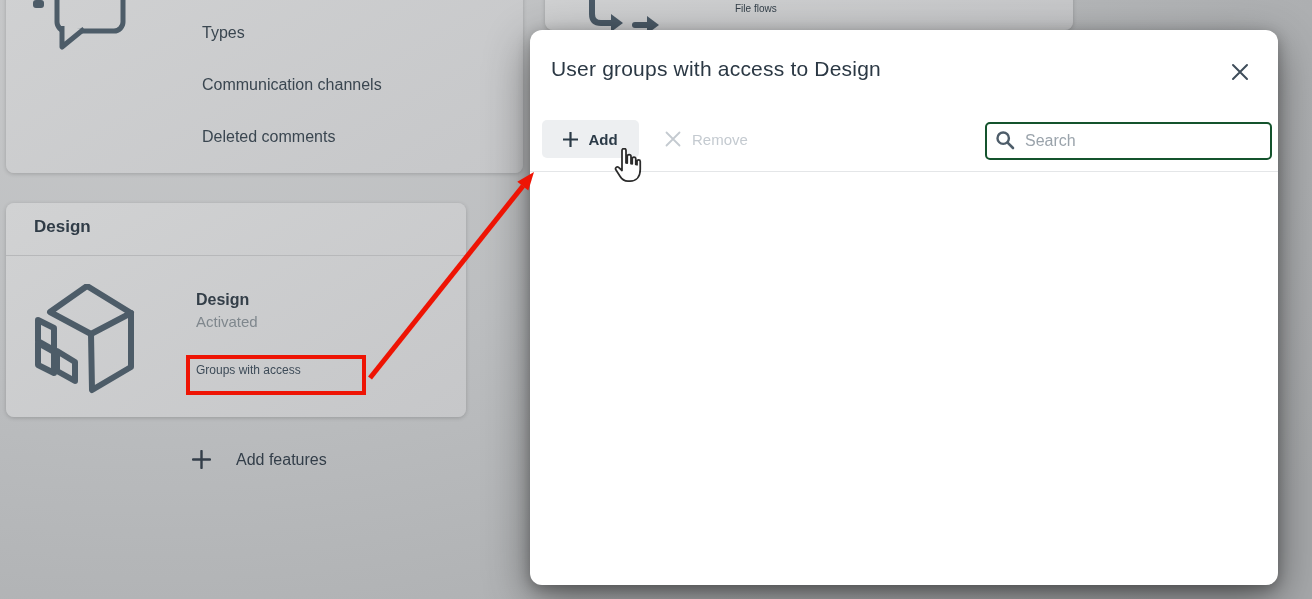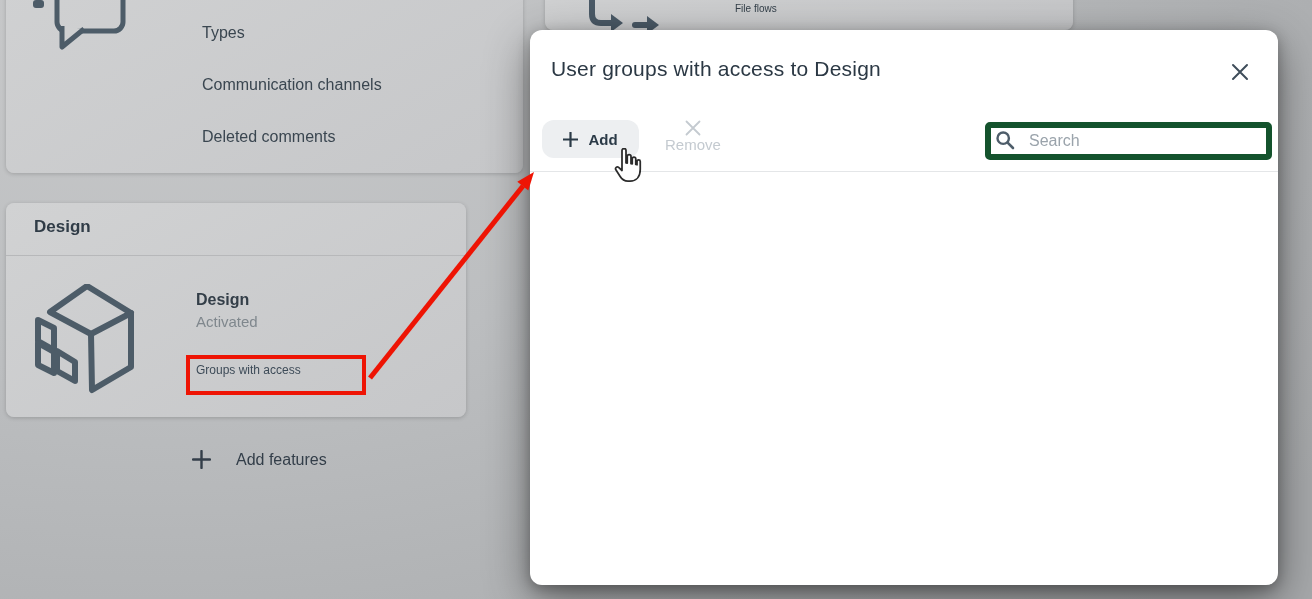--- a/index.html
+++ b/index.html
@@ -30,29 +30,29 @@
   .modal {
     position:absolute; left:530px; top:30px; width:748px; height:555px;
     background:#ffffff; border-radius:12px; z-index:10;
     box-shadow:0 14px 45px rgba(0,0,0,.45), 0 4px 14px rgba(0,0,0,.28);
   }
   .modal-title { position:absolute; left:21px; top:27px; font-size:21px; font-weight:500;
                  color:#2b3844; letter-spacing:.2px; white-space:nowrap; }
   .close-btn { position:absolute; left:696px; top:28px; width:28px; height:28px;
                display:flex; align-items:center; justify-content:center; cursor:pointer; }
   .btn-add { position:absolute; left:12px; top:90px; width:97px; height:38px;
-             background:#edeff1; border:none; border-radius:12px; cursor:pointer;
+             background:#edeff1; border:none; border-radius:5px; cursor:pointer;
              display:flex; align-items:center; justify-content:center; gap:10px; }
   .btn-add span { font-size:15px; font-weight:600; color:#2b3a47; }
   .btn-remove { position:absolute; left:135px; top:90px; height:38px; background:none; border:none;
-                display:flex; align-items:center; cursor:default;flex-direction:column; }
+                display:flex; align-items:center; gap:11px; cursor:default; }
   .btn-remove span { font-size:15px; color:#c4cad0; }
   .search-wrap { position:absolute; left:455px; top:92px; width:287px; height:38px; }
   .search-wrap input {
-    width:100%; height:100%; border:6px solid #14532d; border-radius:5px;
+    width:100%; height:100%; border:2px solid #14532d; border-radius:5px;
     padding:0 10px 0 38px; font-size:16px; color:#333; outline:none; background:#fff;
     font-family:"Liberation Sans", sans-serif;
   }
   .search-wrap input::placeholder { color:#9aa3ab; }
   .search-wrap .mag { position:absolute; left:10px; top:8px; }
   .toolbar-divider { position:absolute; left:0; top:141px; width:748px; height:1px; background:#e4e6e8; }
   .grid { position:absolute; left:18px; top:160px; width:712px; }
   .grid-header { height:40px; line-height:40px; padding-left:9px; font-size:15px; font-weight:700;
                  color:#424d57; border-bottom:1px solid #e2e4e6; }
   .grid-row { height:40px; line-height:40px; padding-left:9px; font-size:15px; color:#39444e;

